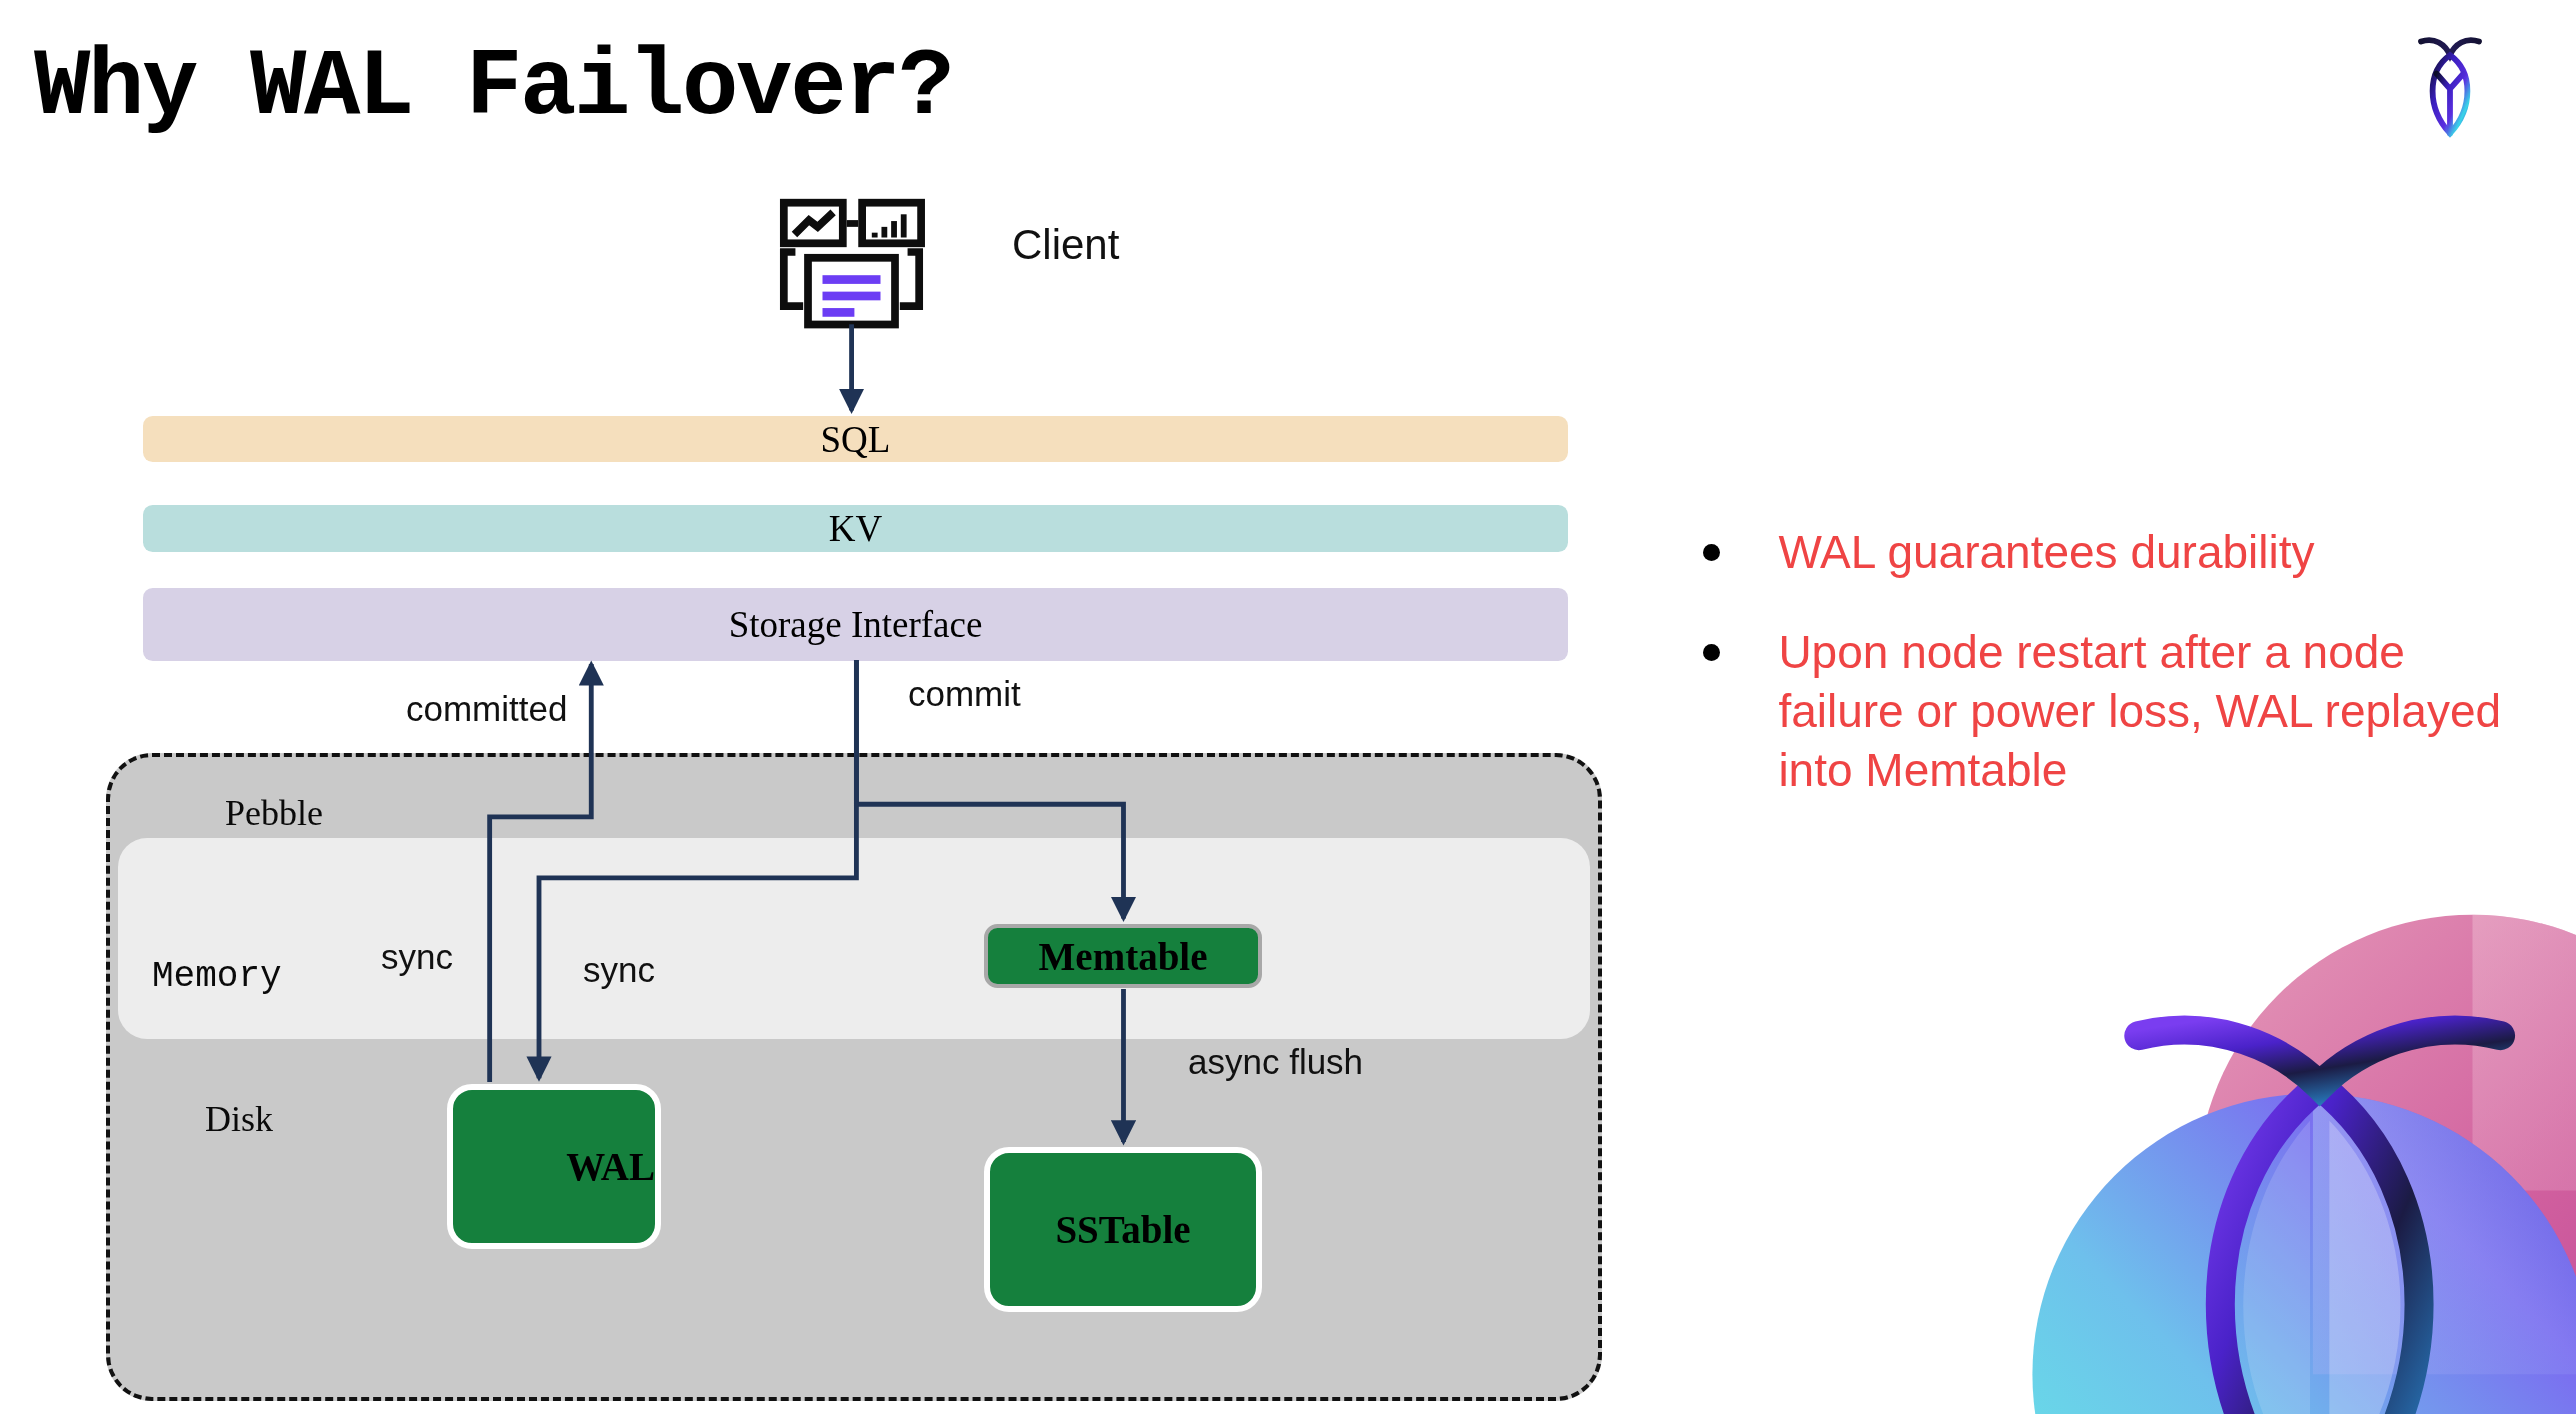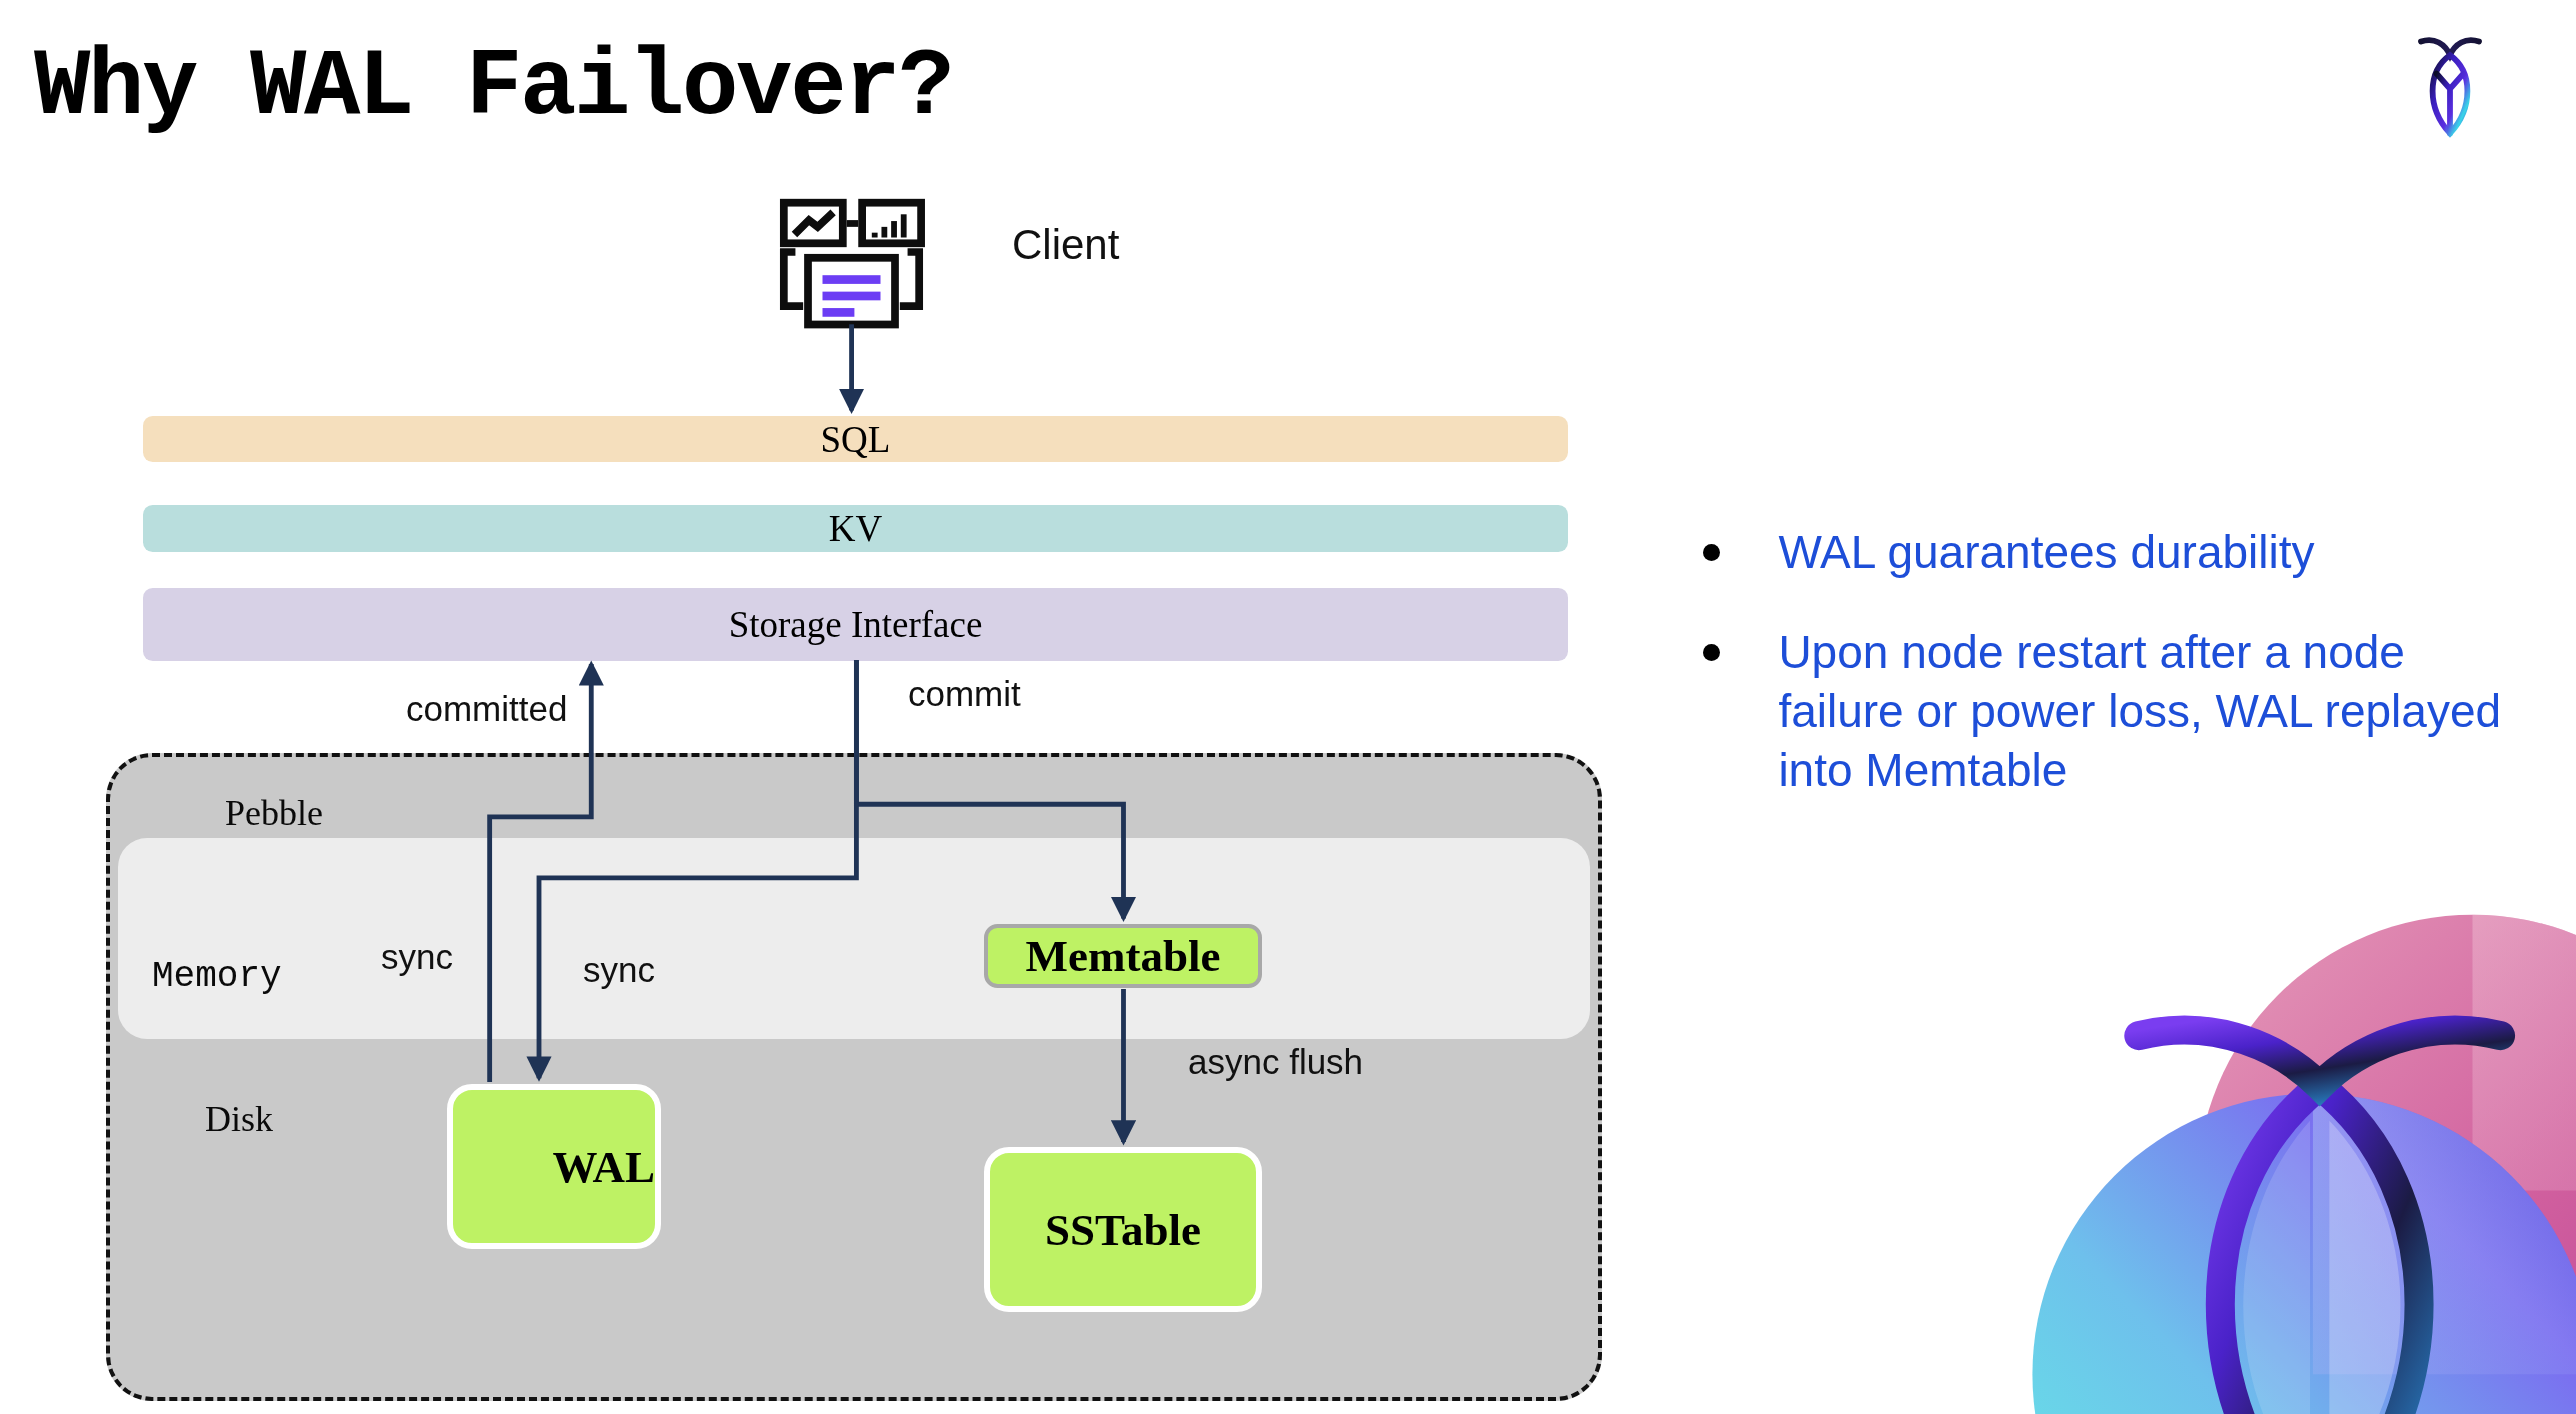--- a/index.html
+++ b/index.html
@@ -57,24 +57,24 @@
     position:absolute;left:152px;top:956px;
     font-family:Liberation Mono, monospace;font-size:36px;color:#0a0a0a;
   }
   #disk-label{
     position:absolute;left:205px;top:1098px;
     font-family:"Liberation Serif",serif;font-size:36px;color:#0a0a0a;
   }
 
   
   .node-box{
-    position:absolute;background:#bef264;
+    position:absolute;background:#15803d;
     display:flex;align-items:center;justify-content:center;
     font-family:"Liberation Serif",serif;font-weight:bold;
-    font-size:45px;color:#000000;box-sizing:border-box;
+    font-size:39px;color:#000000;box-sizing:border-box;
   }
   #node-memtable{left:984px;top:924px;width:278px;height:64px;
     border:4.8px solid #a8a8a8;border-radius:13.5px;}
   #node-wal{left:447px;top:1084px;width:214px;height:165px;
     border:6.8px solid #ffffff;border-radius:25px;justify-content:flex-end;}
   #node-sstable{left:984px;top:1147px;width:278px;height:165px;
     border:6.8px solid #ffffff;border-radius:25px;}
 
   
   #arrow-layer{position:absolute;left:0;top:0;width:2576px;height:1415px;
@@ -93,21 +93,21 @@
 
   
   #bullet-list{position:absolute;left:1703px;top:523px;width:803px;}
   .bullet-row{display:flex;align-items:flex-start;margin-bottom:41px;}
   .bullet-dot{
     flex:0 0 auto;width:17.4px;height:17.4px;border-radius:50%;
     background:#000000;margin-top:21px;margin-right:58px;
   }
   .bullet-text{
     font-family:"Liberation Sans",sans-serif;
-    font-size:46px;line-height:1.28;color:#1d4ed8;
+    font-size:46px;line-height:1.28;color:#ef4444;
   }
 
   
   #corner-art{position:absolute;left:1897px;top:871px;width:679px;height:544px;
     overflow:hidden;pointer-events:none;}
 </style>
 </head>
 <body>
 
 <div class="slide">

